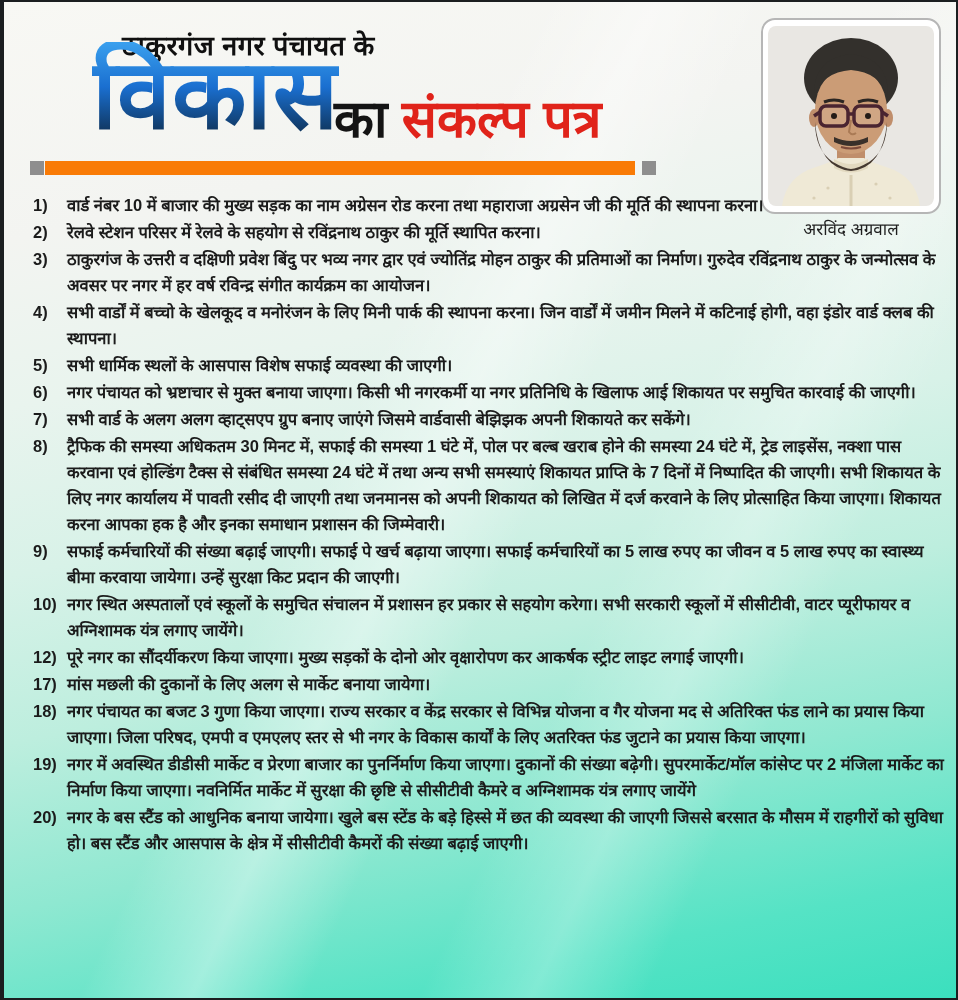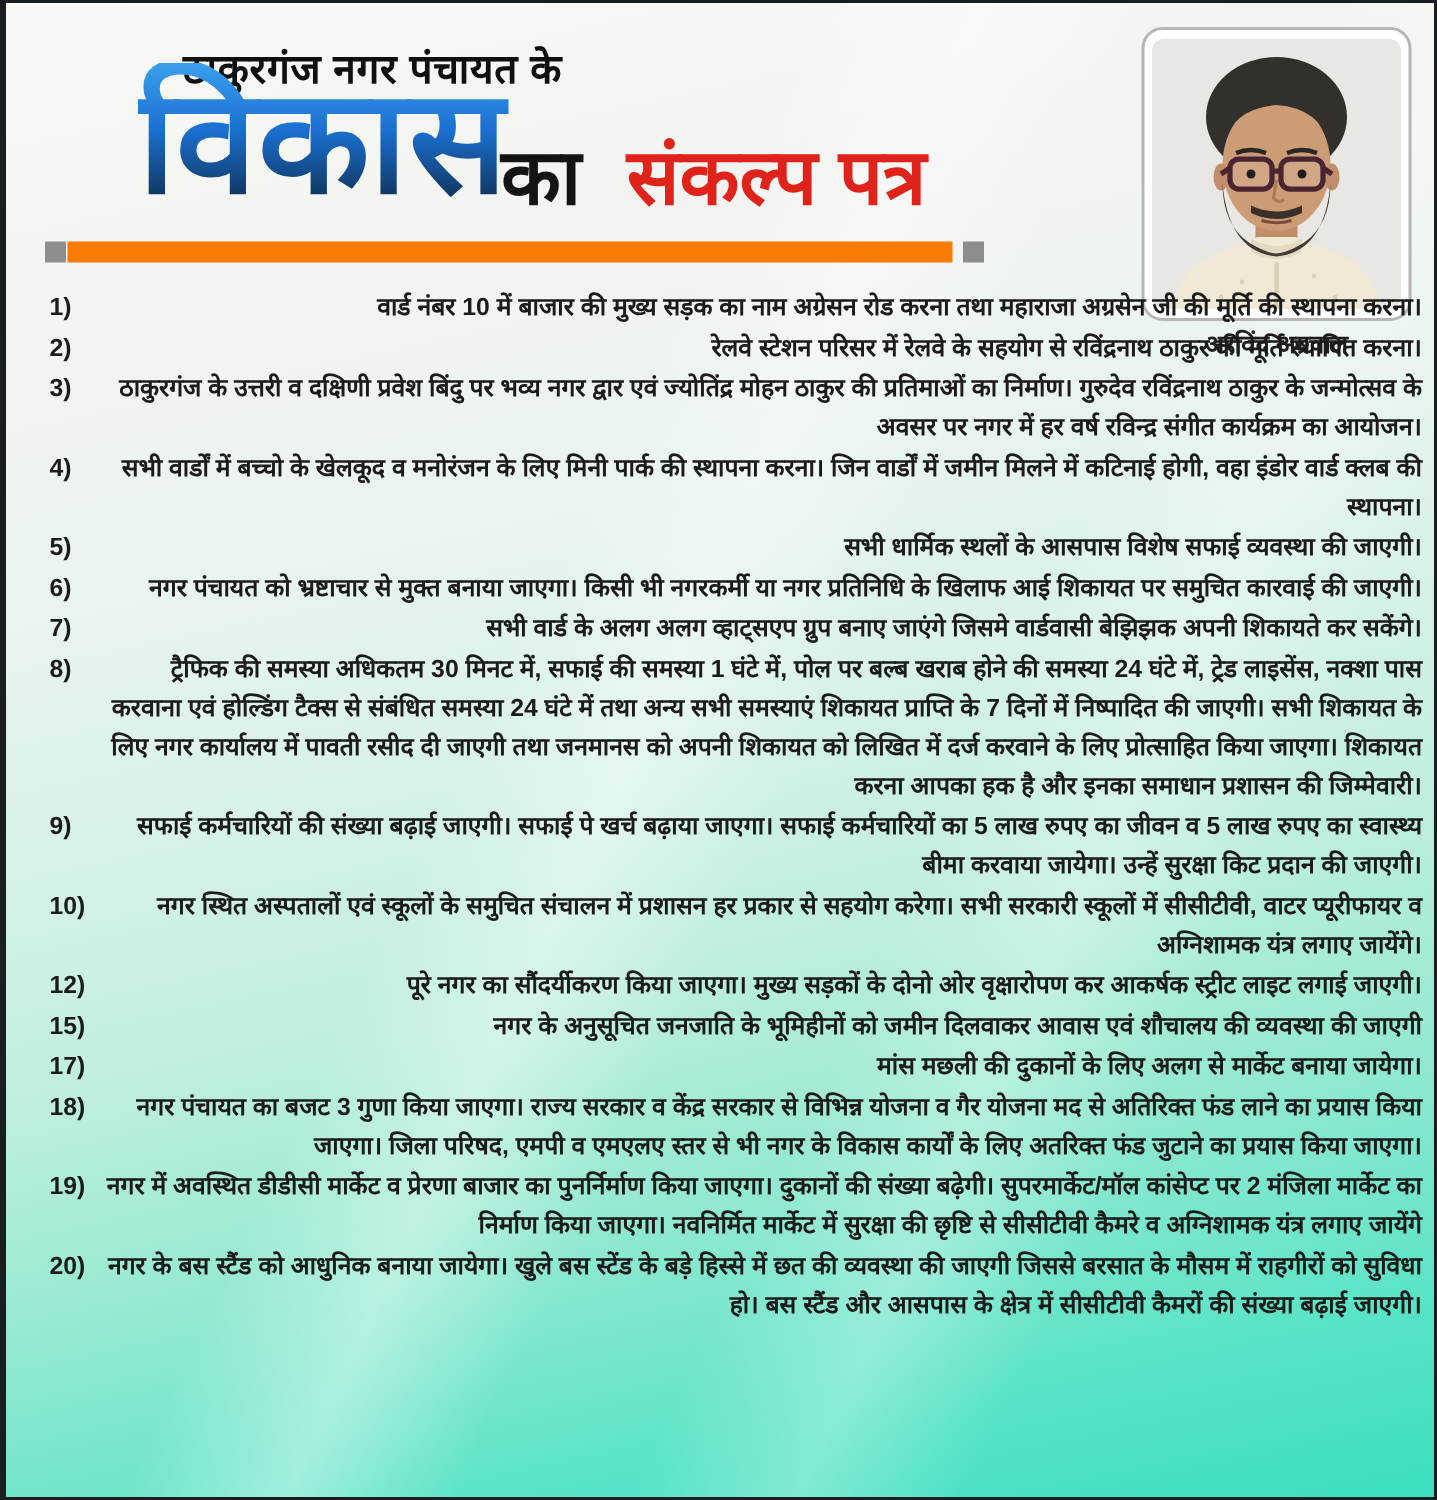--- a/index.html
+++ b/index.html
@@ -38,51 +38,51 @@
     -webkit-background-clip:text;background-clip:text;
     -webkit-text-fill-color:transparent;color:transparent;
     white-space:nowrap;
     margin-left:36px;
   }
   .title-rest{
     position:absolute;left:330px;top:88px;
     font-size:52px;font-weight:800;line-height:1.15;white-space:nowrap;
   }
   .title-connector{color:#141414;}
-  .title-accent{color:#e0231a;margin-left:16px;}
+  .title-accent{color:#e0231a;}
   .rule{
     position:absolute;left:26px;top:159px;width:626px;height:14px;
   }
   .rule .sq{position:absolute;top:0;width:14px;height:14px;background:#8e8e8e;}
   .rule .sq-l{left:0;}
   .rule .sq-r{right:0;}
   .rule .bar{position:absolute;left:15px;right:21px;top:0;height:14px;background:#f97b06;}
   
   .photo-card{
     position:absolute;left:757px;top:16px;width:180px;height:196px;
     background:#ffffff;border:2px solid #b6b6b6;border-radius:14px;
     padding:5px;
   }
   .photo-card svg{display:block;width:100%;height:100%;border-radius:8px;}
   .candidate-name{
     position:absolute;left:747px;top:215px;width:200px;
-    text-align:center;font-size:17px;font-weight:700;color:#1e1e1e;
+    text-align:center;font-size:17px;font-weight:400;color:#1e1e1e;
     white-space:nowrap;
   }
   
   .list{
     position:absolute;left:29px;top:190px;width:919px;
   }
   .it{
     display:flex;
     font-size:16.5px;font-weight:700;line-height:26px;color:#1b1b1b;
     margin-bottom:1px;
   }
   .it .num{flex:0 0 34px;}
-  .it .txt{flex:1;padding-right:4px;text-align:right;}
+  .it .txt{flex:1;padding-right:4px;}
 </style>
 </head>
 <body>
 
 <div class="poster">
 
   <div class="kicker">ठाकुरगंज नगर पंचायत के</div>
   <div class="title-main">विकास</div>
   <div class="title-rest">
     <span class="title-connector">का</span>
@@ -180,24 +180,20 @@
       </div>
     <div class="it">
         <span class="num">10)</span>
         <span class="txt">नगर स्थित अस्पतालों एवं स्कूलों के समुचित संचालन में प्रशासन हर प्रकार से सहयोग करेगा। सभी सरकारी स्कूलों में सीसीटीवी, वाटर प्यूरीफायर व अग्निशामक यंत्र लगाए जायेंगे।</span>
       </div>
     <div class="it">
         <span class="num">12)</span>
         <span class="txt">पूरे नगर का सौंदर्यीकरण किया जाएगा। मुख्य सड़कों के दोनो ओर वृक्षारोपण कर आकर्षक स्ट्रीट लाइट लगाई जाएगी।</span>
       </div>
     <div class="it">
-        <span class="num">15)</span>
-        <span class="txt">नगर के अनुसूचित जनजाति के भूमिहीनों को जमीन दिलवाकर आवास एवं शौचालय की व्यवस्था की जाएगी</span>
-      </div>
-    <div class="it">
         <span class="num">17)</span>
         <span class="txt">मांस मछली की दुकानों के लिए अलग से मार्केट बनाया जायेगा।</span>
       </div>
     <div class="it">
         <span class="num">18)</span>
         <span class="txt">नगर पंचायत का बजट 3 गुणा किया जाएगा। राज्य सरकार व केंद्र सरकार से विभिन्न योजना व गैर योजना मद से अतिरिक्त फंड लाने का प्रयास किया जाएगा। जिला परिषद, एमपी व एमएलए स्तर से भी नगर के विकास कार्यों के लिए अतरिक्त फंड जुटाने का प्रयास किया जाएगा।</span>
       </div>
     <div class="it">
         <span class="num">19)</span>
         <span class="txt">नगर में अवस्थित डीडीसी मार्केट व प्रेरणा बाजार का पुनर्निर्माण किया जाएगा। दुकानों की संख्या बढ़ेगी। सुपरमार्केट/मॉल कांसेप्ट पर 2 मंजिला मार्केट का निर्माण किया जाएगा। नवनिर्मित मार्केट में सुरक्षा की छृष्टि से सीसीटीवी कैमरे व अग्निशामक यंत्र लगाए जायेंगे</span>

